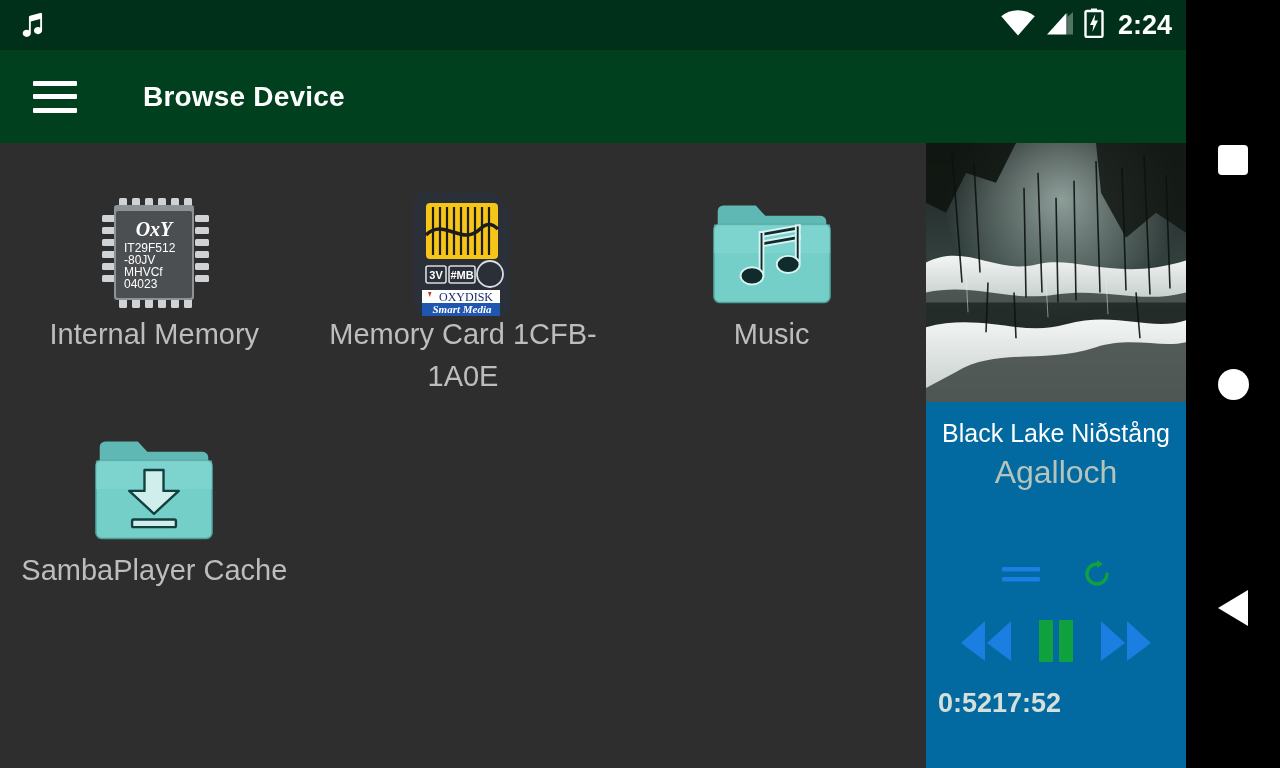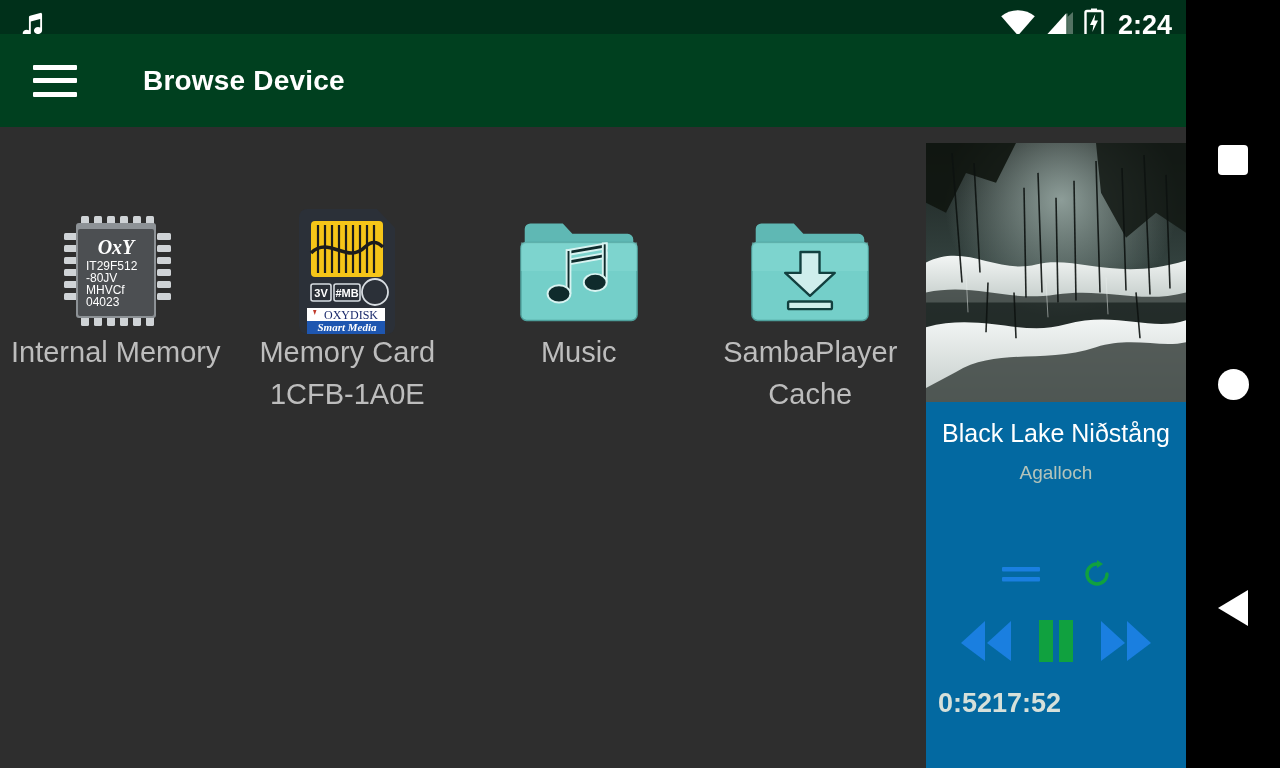--- a/index.html
+++ b/index.html
@@ -19,42 +19,42 @@
   #statusbar .left{ display:flex; align-items:center; gap:10px; flex:1; }
   #statusbar .right{ display:flex; align-items:center; gap:9px; }
   .note-icon{ width:30px; height:32px; display:block; }
   .sb-clock{
     color:#ffffff; font-size:27px; font-weight:bold; letter-spacing:0px;
     margin-left:5px; line-height:1;
   }
 
   
   #toolbar{
-    position:absolute; left:0; top:34px; width:1186px; height:93px;
+    position:absolute; left:0; top:50px; width:1186px; height:93px;
     background:#00401f; display:flex; align-items:center;
   }
   #hamburger{
     width:44px; height:32px; margin-left:33px;
     display:flex; flex-direction:column; justify-content:space-between;
     cursor:pointer;
   }
   #hamburger span{ display:block; height:5px; background:#fff; border-radius:1px; }
   #toolbar-title{
     color:#ffffff; font-size:28px; font-weight:bold; margin-left:66px;
     letter-spacing:.2px;
   }
 
   
   #content{
     position:absolute; left:0; top:143px; width:926px; height:625px;
     background:#2e2e2e; overflow:hidden;
   }
   #grid{
-    display:grid; grid-template-columns:repeat(4,1fr);
-    padding-top:36px;
+    display:grid; grid-template-columns:repeat(3,1fr);
+    padding-top:18px;
   }
   .cell{
     display:flex; flex-direction:column; align-items:center;
     padding-top:32px; cursor:pointer; user-select:none;
   }
   .cell .art{ width:120px; height:120px; display:flex; align-items:center; justify-content:center; }
   .cell .label{
     color:#bdbdbd; font-size:29px; line-height:42px;
     text-align:center; max-width:290px; font-weight:normal;
   }
@@ -66,21 +66,21 @@
   }
   #albumart{
     width:260px; height:259px; position:relative; overflow:hidden; background:#0b0f0c;
   }
   #albumart svg{ display:block; width:100%; height:100%; }
   #np-title{
     color:#fff; font-size:25px; line-height:33px; text-align:center;
     margin-top:15px; padding:0 6px; font-weight:normal;
   }
   #np-artist{
-    color:#b4c4ba; font-size:19px; line-height:31px; text-align:left;
+    color:#b4c4ba; font-size:32px; line-height:31px; text-align:left;
     margin-top:7px;
   }
   #np-modes{
     margin-top:72px; width:100%; display:flex; justify-content:center;
     align-items:center; gap:40px; height:32px;
   }
   #np-transport{
     margin-top:22px; width:100%; display:flex; justify-content:center;
     align-items:center; gap:20px; height:58px;
   }

